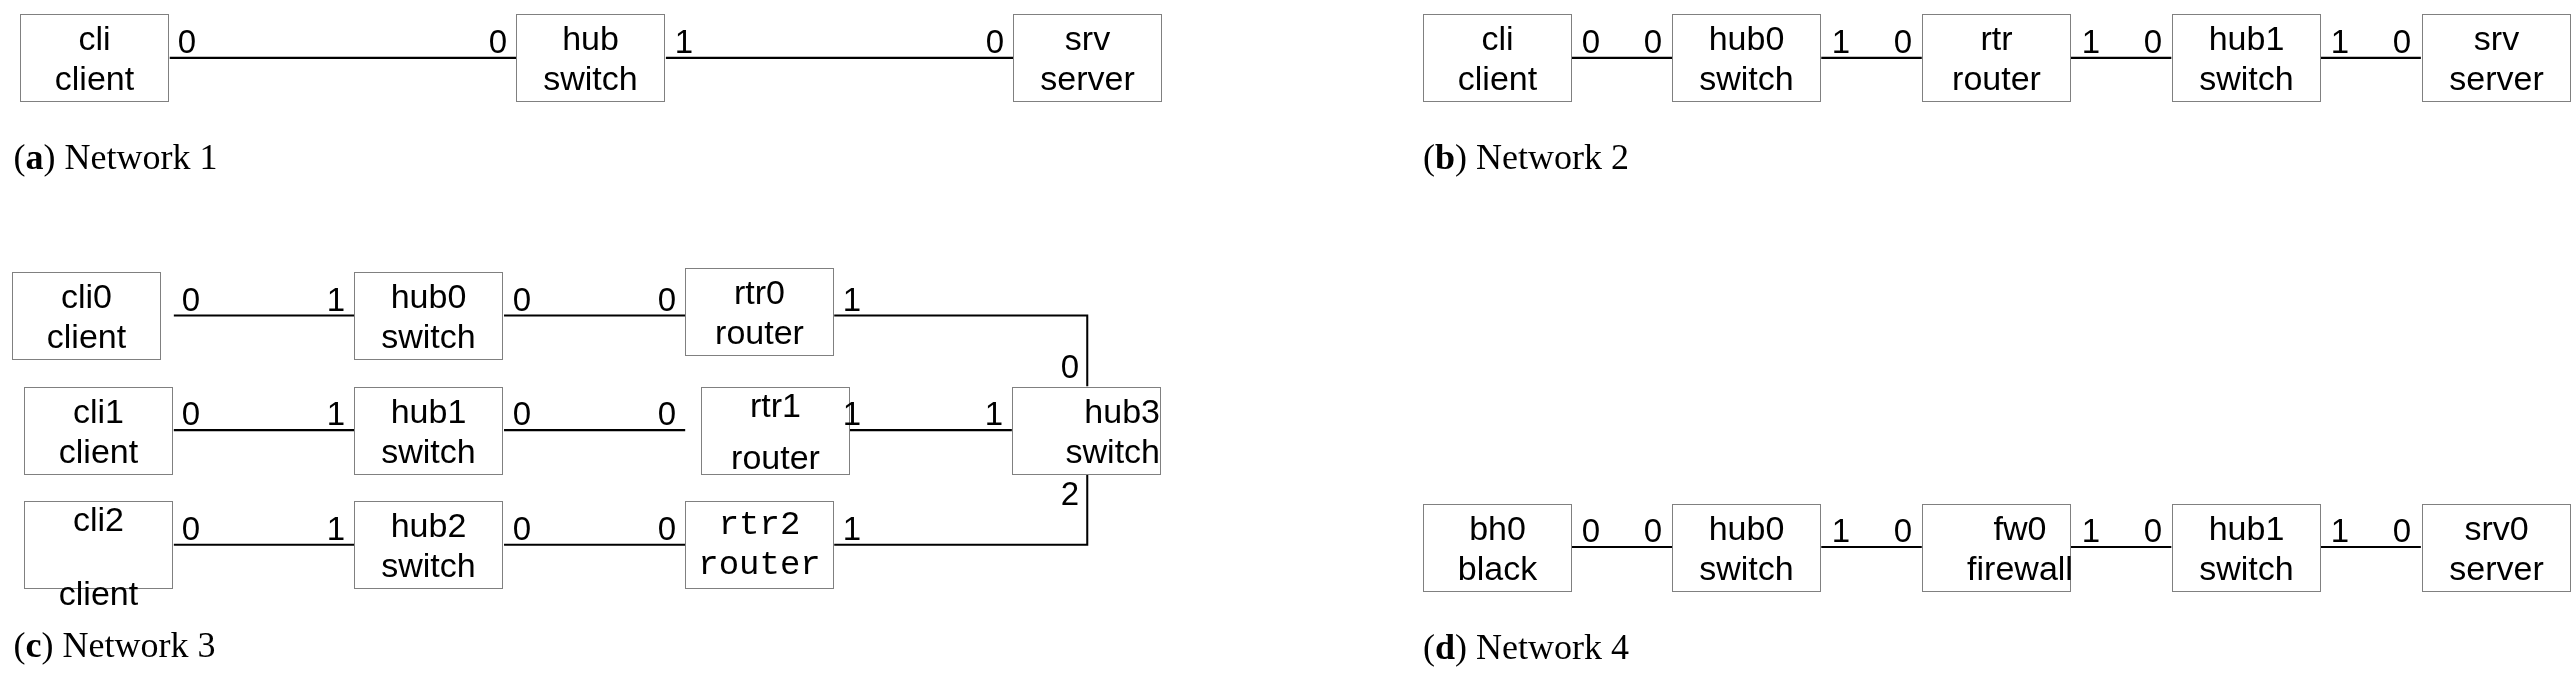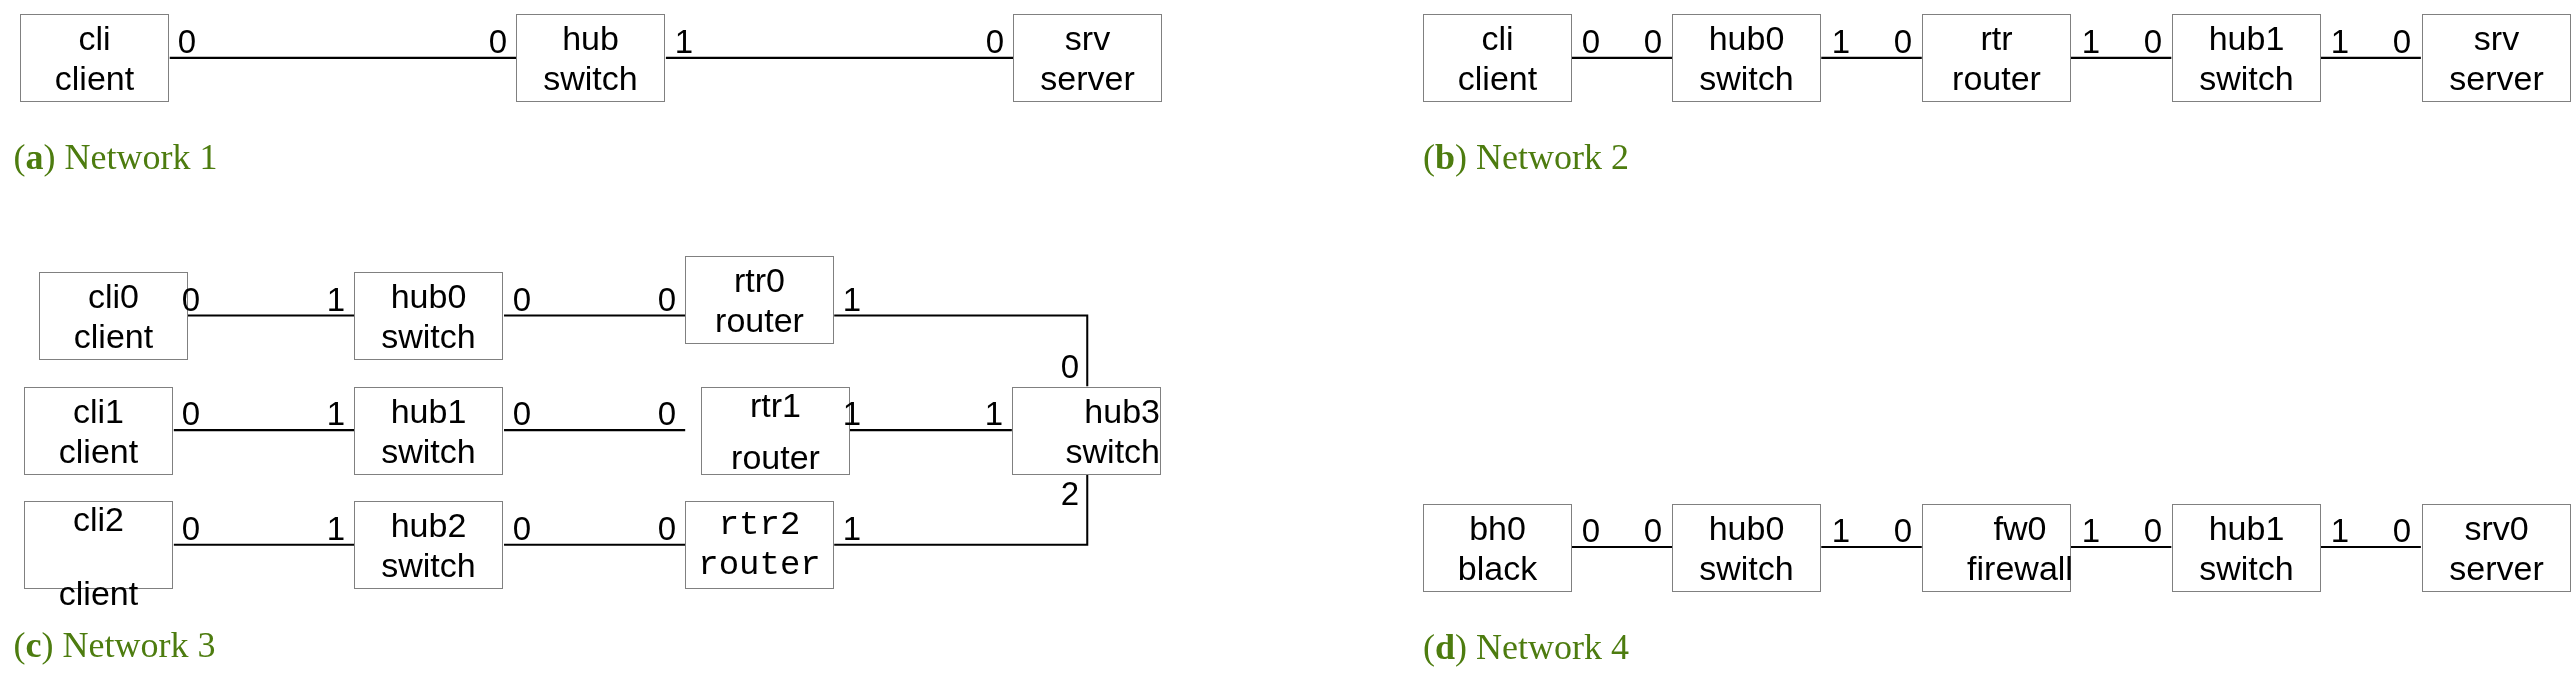--- a/index.html
+++ b/index.html
@@ -32,21 +32,21 @@
     position:absolute;
     color:#000000;
     font-size:33px;line-height:1.0;
     padding:0 1.8px;
     white-space:nowrap;
   }
   .caption{
     position:absolute;
     font-family:"Liberation Serif", serif;
     font-size:36px;line-height:1.1;
-    color:#4d7c0f;
+    color:#000000;
     white-space:nowrap;
   }
   .caption b{font-weight:bold;}
 </style>
 </head>
 <body>
 
 <div id="canvas">
   <svg id="links-svg" xmlns="http://www.w3.org/2000/svg" viewBox="0 0 4405 1167" width="2576" height="682">
       <polyline points="289,99 883,99"></polyline>
@@ -107,29 +107,29 @@
         <span class="node-type">server</span>
       </div>
       <div class="port-label" style="left: 1580px; top: 58px; transform: translate(0px, -100%);">0</div>
       <div class="port-label" style="left: 1664px; top: 58px; transform: translate(-100%, -100%);">0</div>
       <div class="port-label" style="left: 1830px; top: 58px; transform: translate(0px, -100%);">1</div>
       <div class="port-label" style="left: 1914px; top: 58px; transform: translate(-100%, -100%);">0</div>
       <div class="port-label" style="left: 2080px; top: 58px; transform: translate(0px, -100%);">1</div>
       <div class="port-label" style="left: 2164px; top: 58px; transform: translate(-100%, -100%);">0</div>
       <div class="port-label" style="left: 2329px; top: 58px; transform: translate(0px, -100%);">1</div>
       <div class="port-label" style="left: 2413px; top: 58px; transform: translate(-100%, -100%);">0</div>
-      <div class="node" style="left: 39px; top: 272px;">
+      <div class="node" style="left: 12px; top: 272px;">
         <span class="node-name">cli0</span>
         <span class="node-type">client</span>
       </div>
       <div class="node" style="left: 354px; top: 272px;">
         <span class="node-name">hub0</span>
         <span class="node-type">switch</span>
       </div>
-      <div class="node" style="left: 685px; top: 256px;">
+      <div class="node" style="left: 685px; top: 268px;">
         <span class="node-name">rtr0</span>
         <span class="node-type">router</span>
       </div>
       <div class="node" style="left: 24px; top: 387px;">
         <span class="node-name">cli1</span>
         <span class="node-type">client</span>
       </div>
       <div class="node" style="left: 354px; top: 387px;">
         <span class="node-name">hub1</span>
         <span class="node-type">switch</span>

